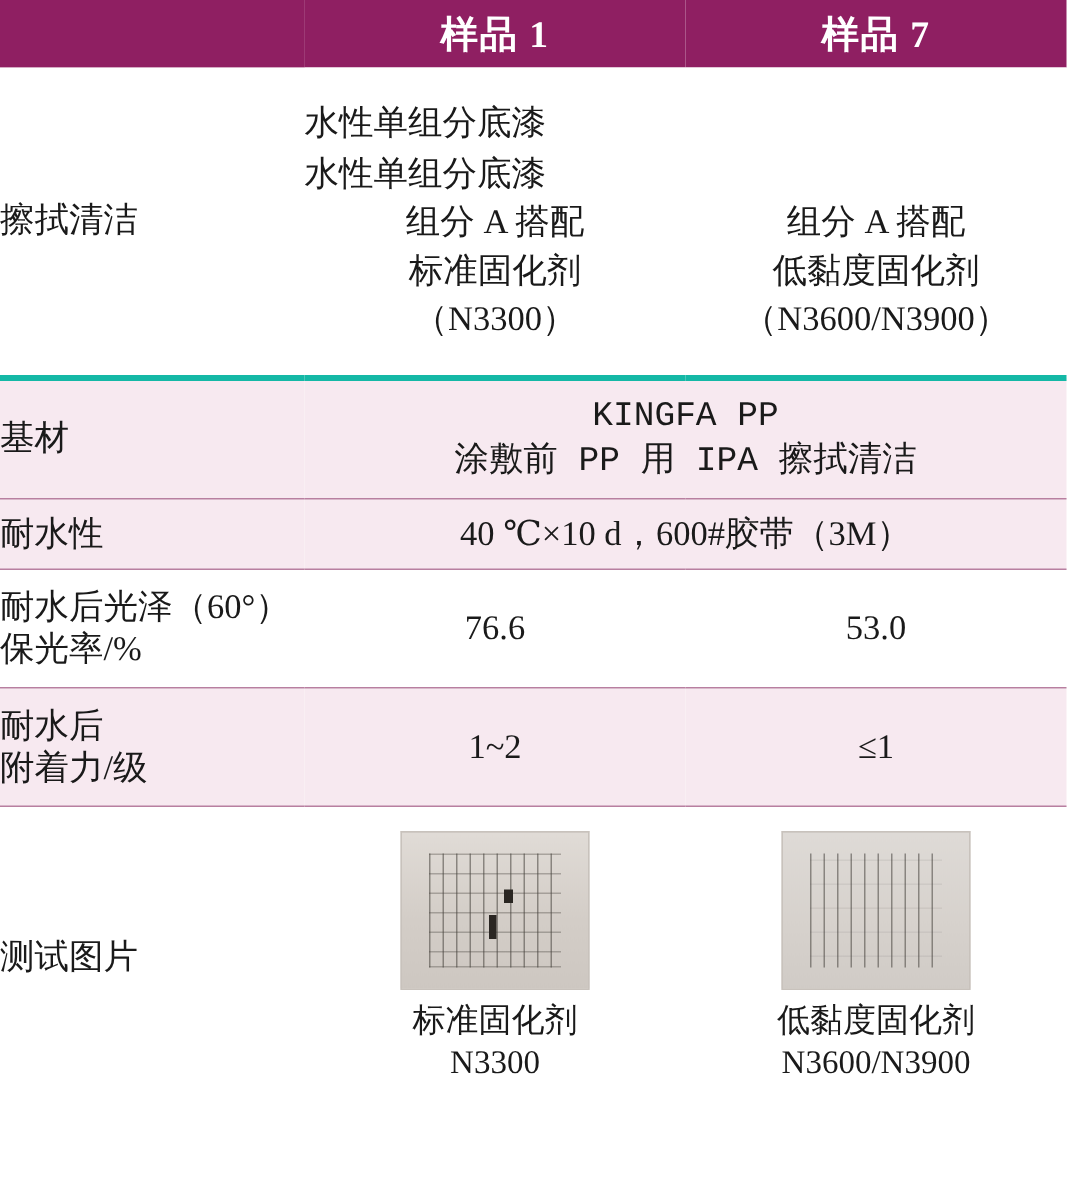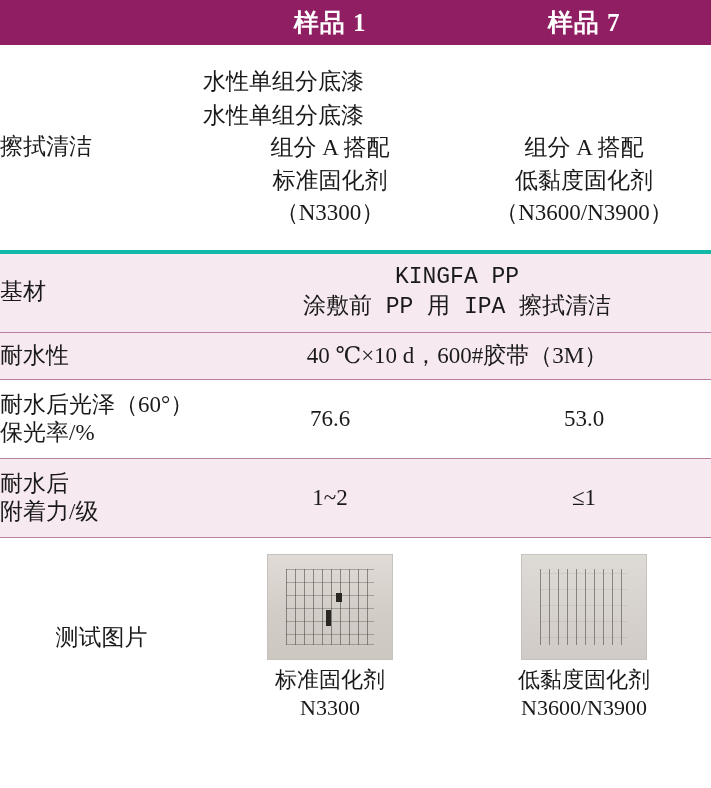--- a/index.html
+++ b/index.html
@@ -216,21 +216,21 @@
       <tr class="row-b rule-bottom">
         <td class="label-cell" style="height:78px;">
           <span class="stack-line">耐水后</span>
           <span class="stack-line">附着力/级</span>
         </td>
         <td class="value-cell">1~2</td>
         <td class="value-cell">≤1</td>
       </tr>
 
       <tr class="row-a">
-        <td class="label-cell" style="height:200px;text-align:center;">测试图片</td>
+        <td class="label-cell" style="height:200px;">测试图片</td>
         <td class="img-cell">
           <div class="panel p1">
             <div class="grid-lines">
               <div class="v" style="left:0px;"></div>
               <div class="v" style="left:9px;"></div>
               <div class="v" style="left:18px;"></div>
               <div class="v" style="left:27px;"></div>
               <div class="v" style="left:36px;"></div>
               <div class="v" style="left:45px;"></div>
               <div class="v" style="left:54px;"></div>

